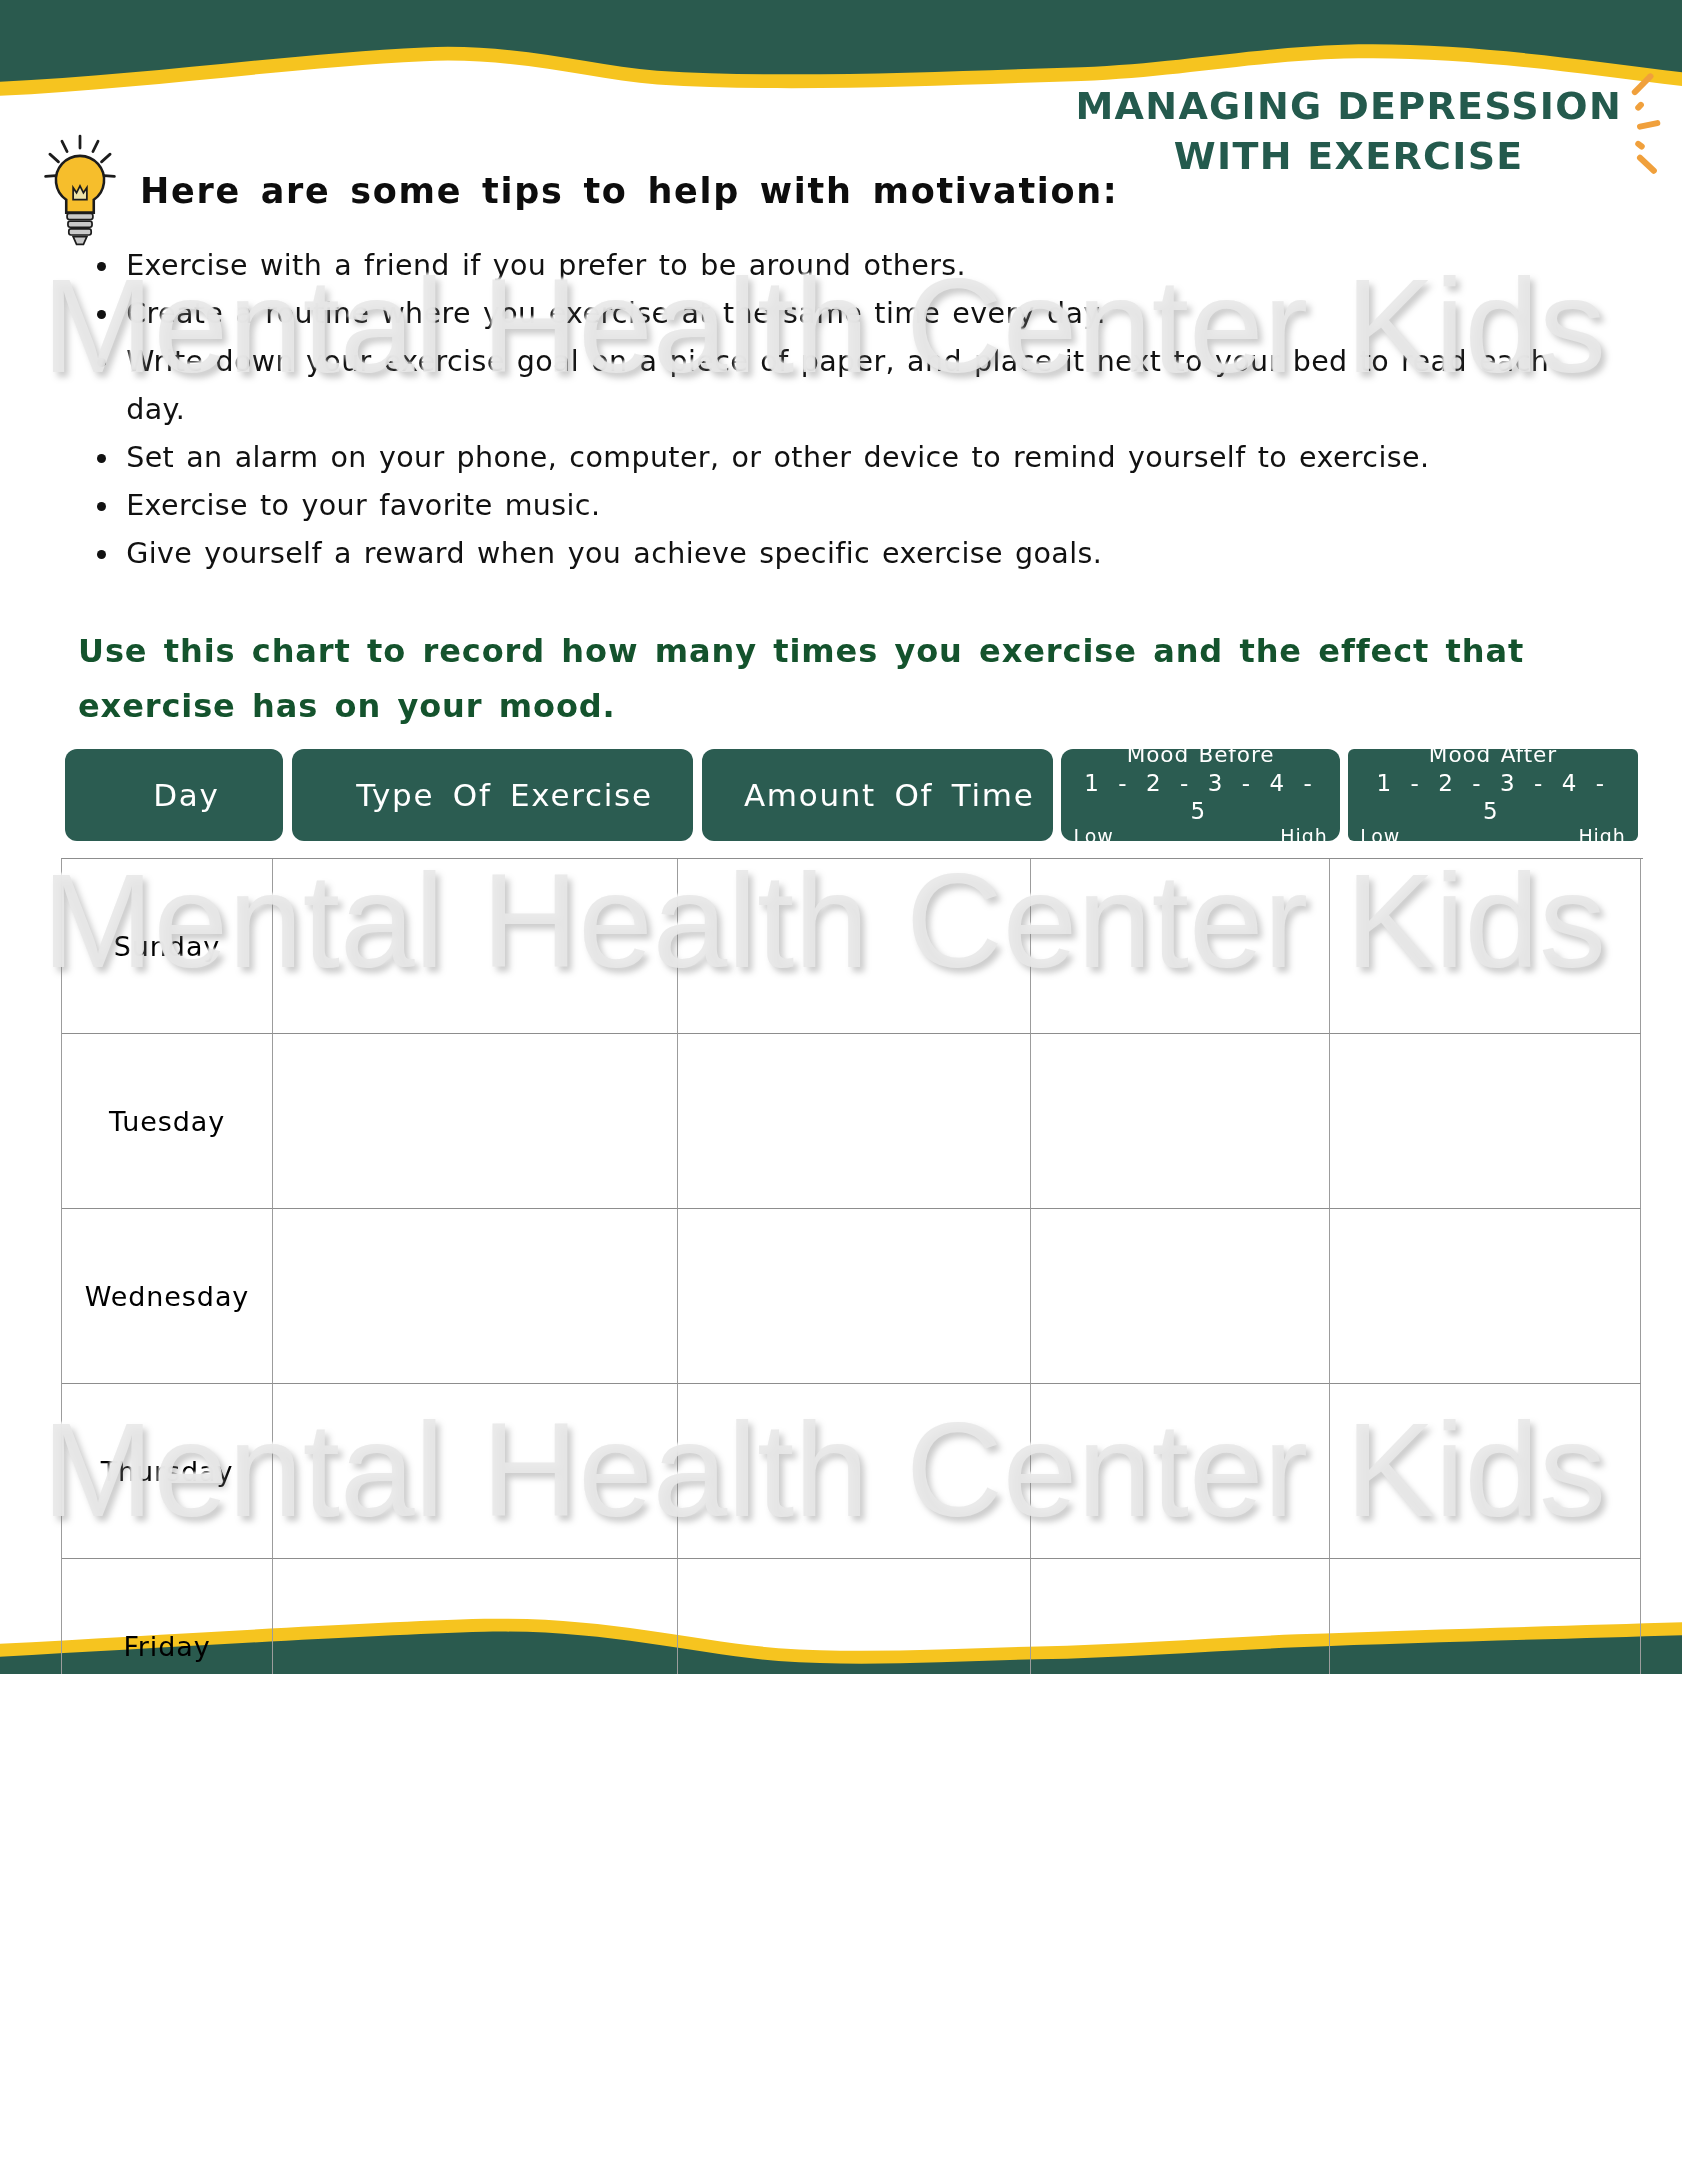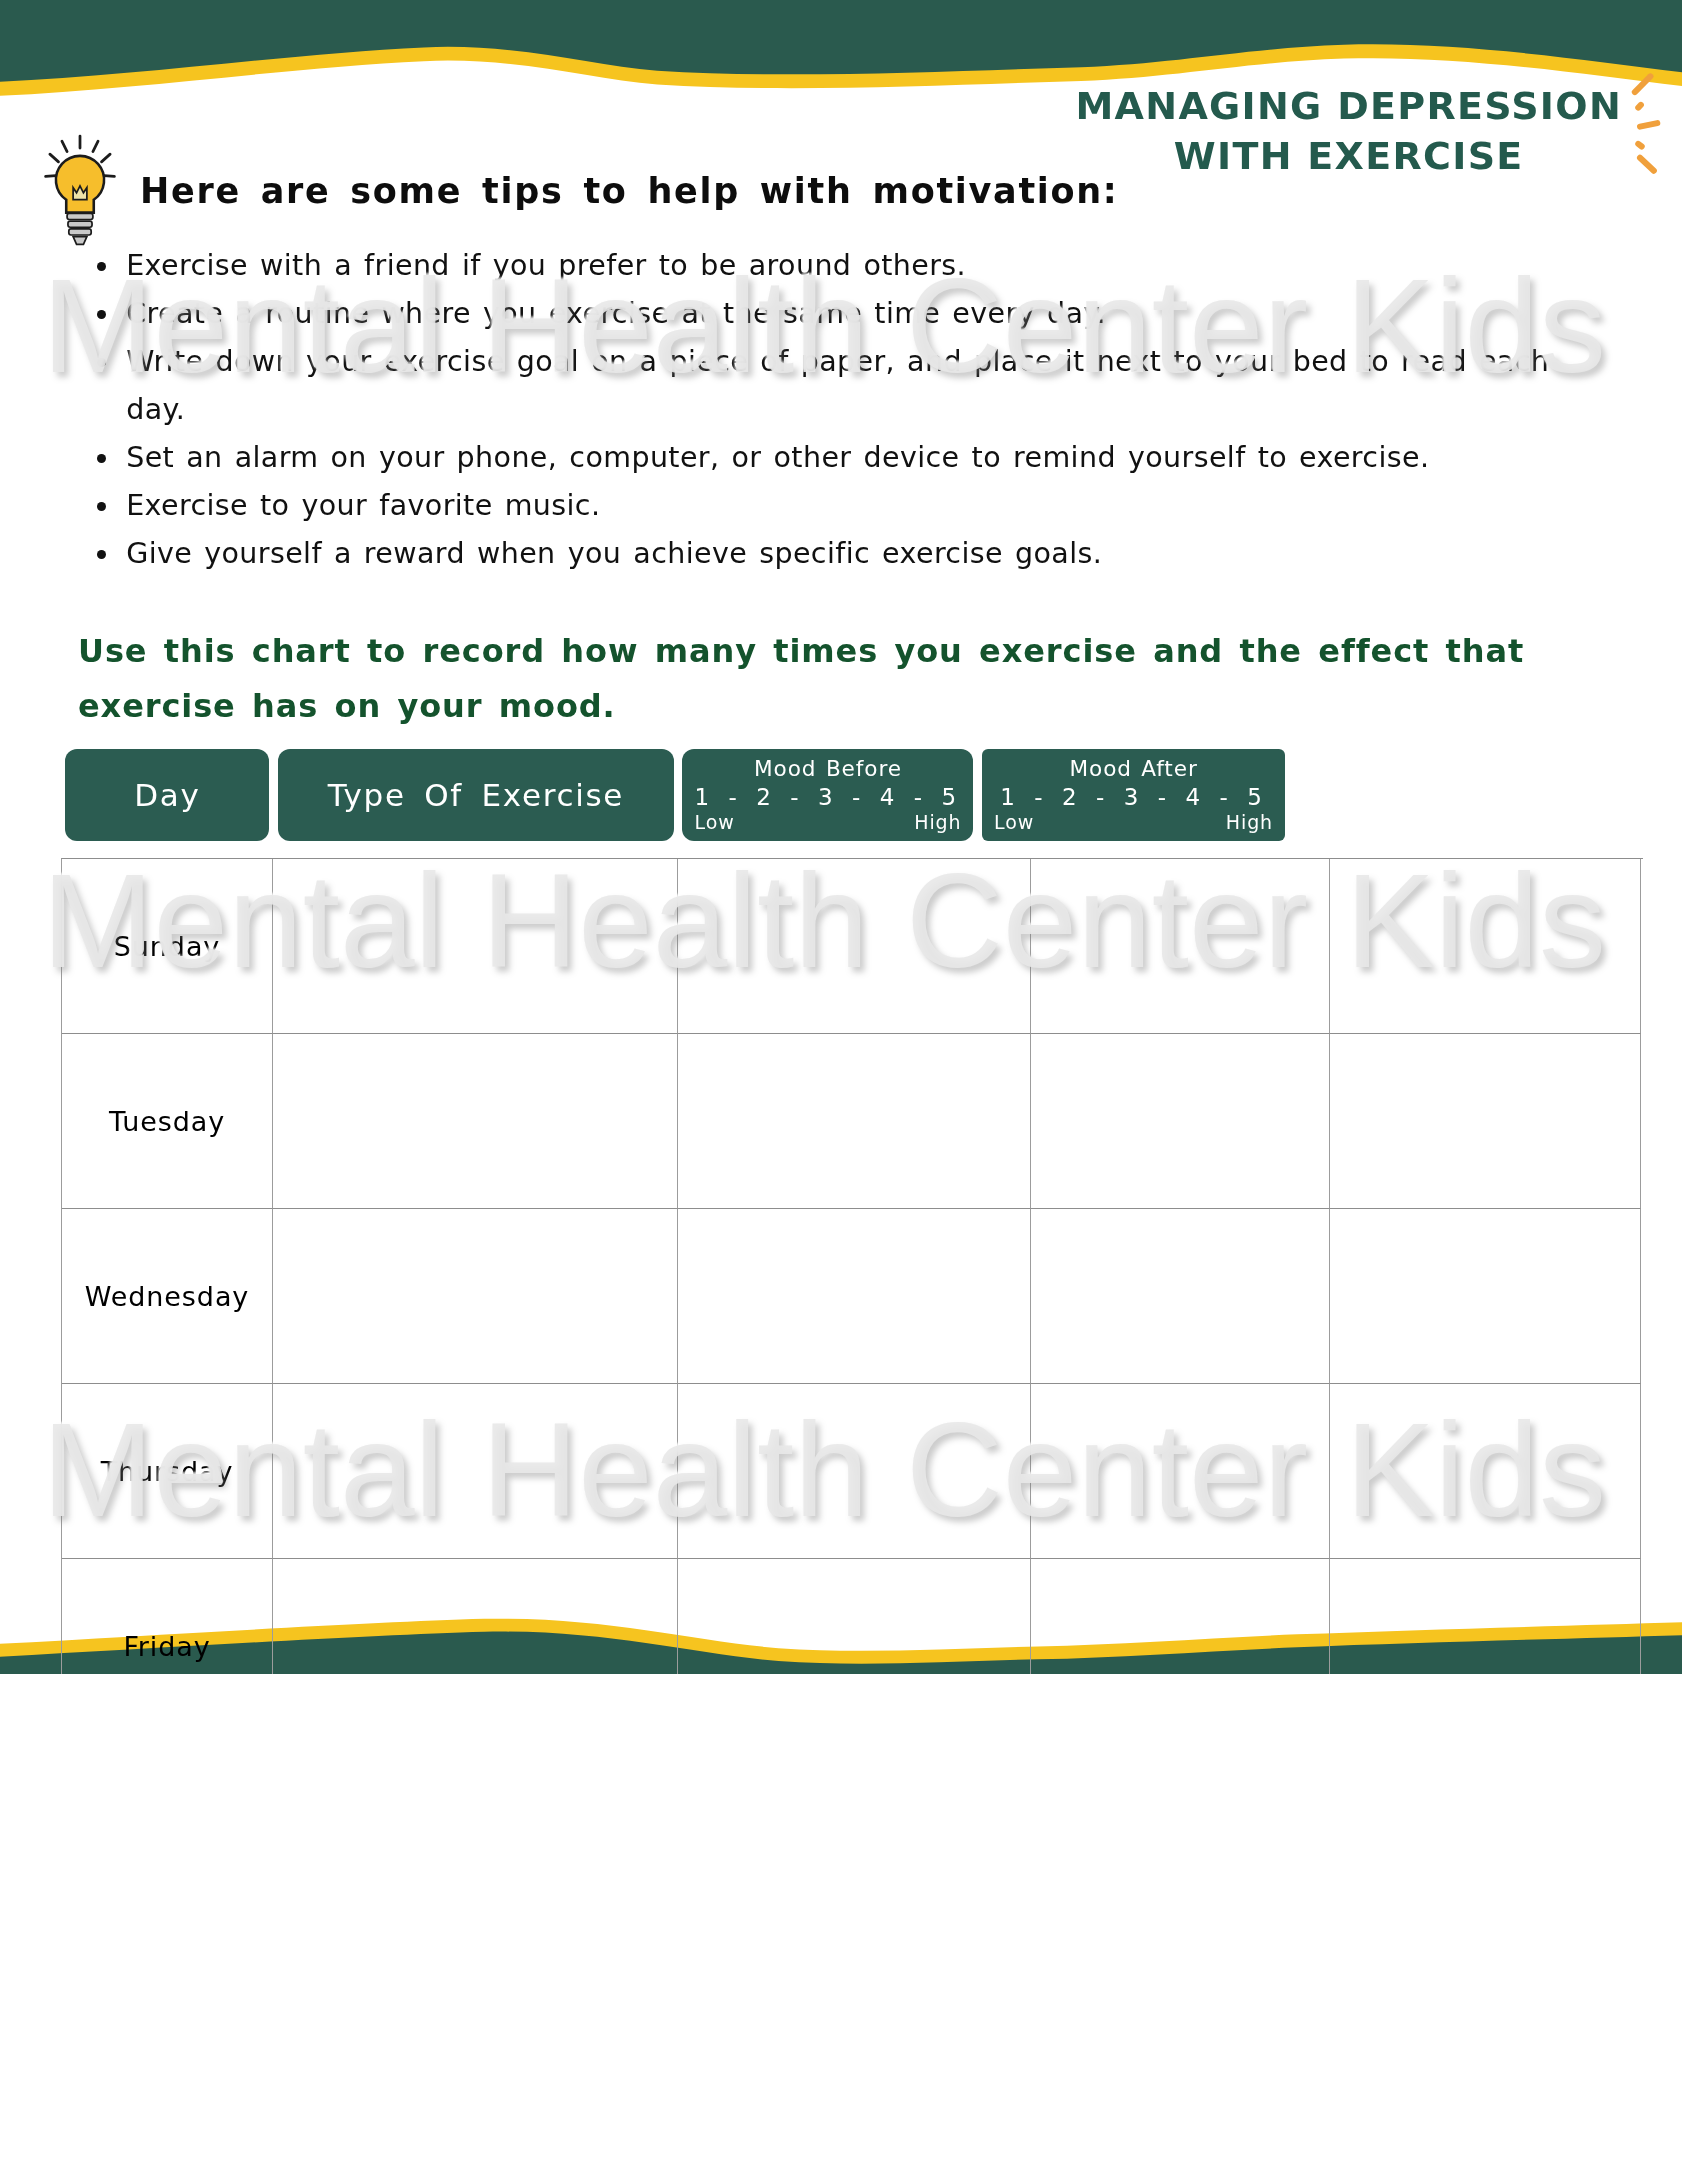--- a/index.html
+++ b/index.html
@@ -40,21 +40,21 @@
     position:absolute; left:78px; top:624px; width:1505px; margin:0;
     font-size:32px; font-weight:600; line-height:55px; letter-spacing:0.9px; word-spacing:4.3px;
     color:#14532d; z-index:20;
   }
 
   
   .thead { position:absolute; left:61px; top:749px; width:1581px; height:92px; display:flex; z-index:20; }
   .hcell {
     background:#2b5c51; color:#fff; border-radius:12px; margin:0 4.3px;
     display:flex; align-items:center; justify-content:center;
-    font-size:31px; letter-spacing:1.7px; word-spacing:7px;
+    font-size:31px; letter-spacing:1.7px; word-spacing:7px;padding-left:24px;
   }
   .c1{width:204px;} .c2{width:396px;} .c3{width:344px;} .c4{width:291px;} .c5{width:303px;border-radius:6px;}
   .hcell.mood { flex-direction:column; justify-content:center; box-sizing:border-box;
     padding:5.2px 12px; letter-spacing:0.9px; word-spacing:1.7px;text-align:center; }
   .mtitle { font-size:21.6px; line-height:26px; }
   .mscale { font-size:23px; letter-spacing:5.2px; line-height:28px; margin-top:0.9px; }
   .mrange { display:flex; justify-content:space-between; width:100%; font-size:19px; line-height:22.5px; }
 
   
   .tbody {
@@ -141,20 +141,21 @@
     <li>Set an alarm on your phone, computer, or other device to remind yourself to exercise.</li>
     <li>Exercise to your favorite music.</li>
     <li>Give yourself a reward when you achieve specific exercise goals.</li>
   </ul>
 
   <p class="intro">Use this chart to record how many times you exercise and the effect that exercise has on your mood.</p>
 
   <div class="thead">
     <div class="hcell c1">Day</div>
     <div class="hcell c2">Type Of Exercise</div>
+    <div class="hcell c3">Amount Of Time</div>
     <div class="hcell mood c4">
       <div class="mtitle">Mood Before</div>
       <div class="mscale">1 - 2 - 3 - 4 - 5</div>
       <div class="mrange">
         <span>Low</span>
         <span>High</span>
       </div>
     </div>
     <div class="hcell mood c5">
       <div class="mtitle">Mood After</div>

